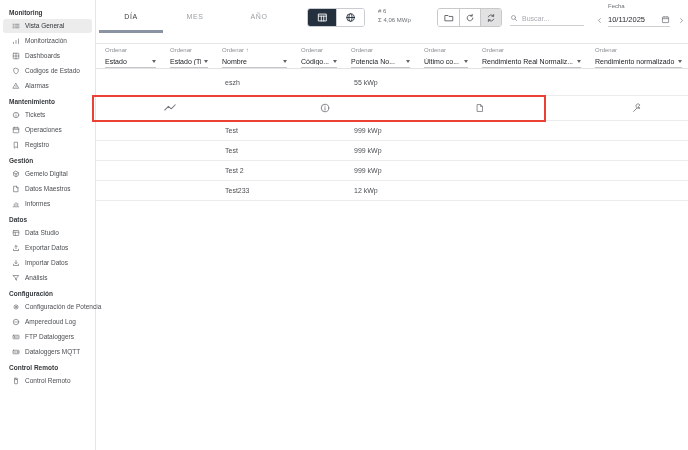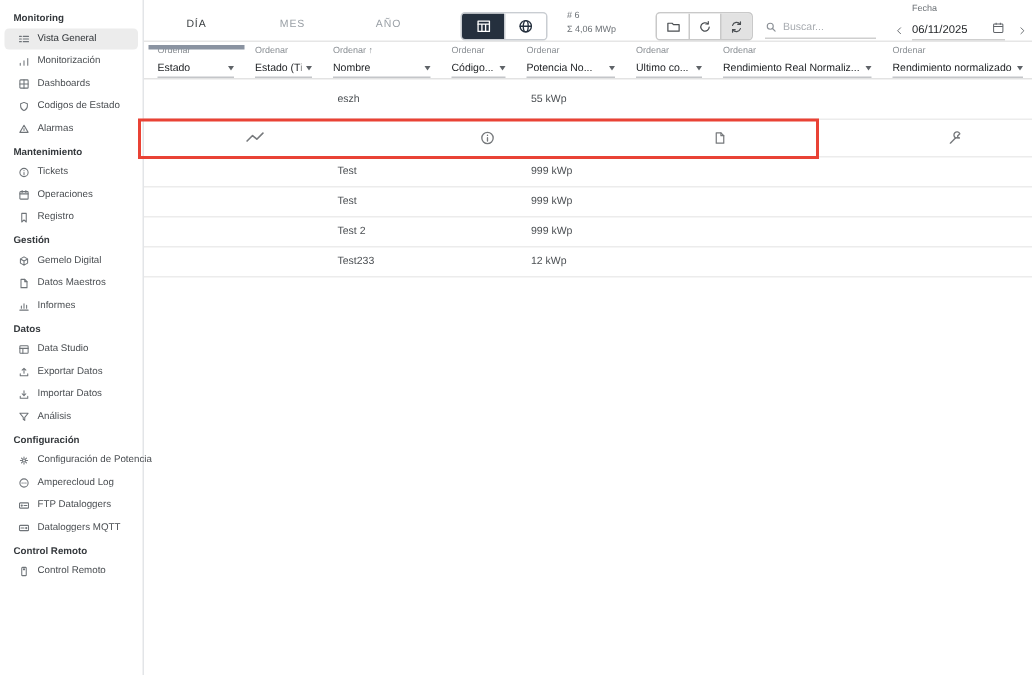--- a/index.html
+++ b/index.html
@@ -14,21 +14,21 @@
   .side-item.selected { background:#ececec; }
   .side-item .lbl { font-size:6.5px; color:#4a4e52; }
   .side-item.selected .lbl { color:#2d3135; }
   .sicon { width:8px; height:8px; flex:0 0 8px; display:flex; }
   .sicon svg { width:8px; height:8px; stroke:#6f7479; fill:none; stroke-width:1.4; stroke-linecap:round; stroke-linejoin:round; }
 
   
   .main { position:relative; flex:1; height:100%; }
 
   
-  .topbar { position:relative; height:28px; border-bottom:1px solid #e6e6e6; }
+  .topbar { position:relative; height:44px; border-bottom:1px solid #e6e6e6; }
   .tabs { position:absolute; left:3px; top:0; height:33px; display:flex; }
   .tab { width:64px; height:33px; display:flex; align-items:center; justify-content:center;
     font-size:7px; letter-spacing:0.6px; color:#9aa0a6; cursor:pointer; border-bottom:3px solid transparent; padding-top:3px; }
   .tab.active { color:#3c4043; border-bottom-color:#8a93a1; }
 
   .toggle-group { position:absolute; left:211px; top:8px; height:19px; display:flex; border:1px solid #c9cdd2; border-radius:3px; overflow:hidden; }
   .tg-btn { width:28px; height:100%; display:flex; align-items:center; justify-content:center; background:#fff; cursor:pointer; }
   .tg-btn.dark { background:#25303e; }
   .tg-btn + .tg-btn { border-left:1px solid #c9cdd2; }
   .tg-btn svg { width:11px; height:11px; fill:none; stroke-width:1.3; stroke-linecap:round; stroke-linejoin:round; }
@@ -337,21 +337,21 @@
       </div>
 
       <div class="datebox">
         <div class="date-label">Fecha</div>
         <div class="chev left">
           <svg viewBox="0 0 16 16">
               <path d="M10 3.5L5.5 8l4.5 4.5"></path>
             </svg>
         </div>
         <div class="date-row">
-          <span class="date-value">06/11/2025</span>
+          <span class="date-value">10/11/2025</span>
           <span class="cal-icon">
             <svg viewBox="0 0 16 16">
                 <rect x="2.5" y="3.5" width="11" height="10" rx="1"></rect>
                 <path d="M2.5 6.5h11M5.5 2v2.5M10.5 2v2.5"></path>
               </svg>
           </span>
         </div>
         <div class="chev right">
           <svg viewBox="0 0 16 16">
               <path d="M6 3.5L10.5 8 6 12.5"></path>

